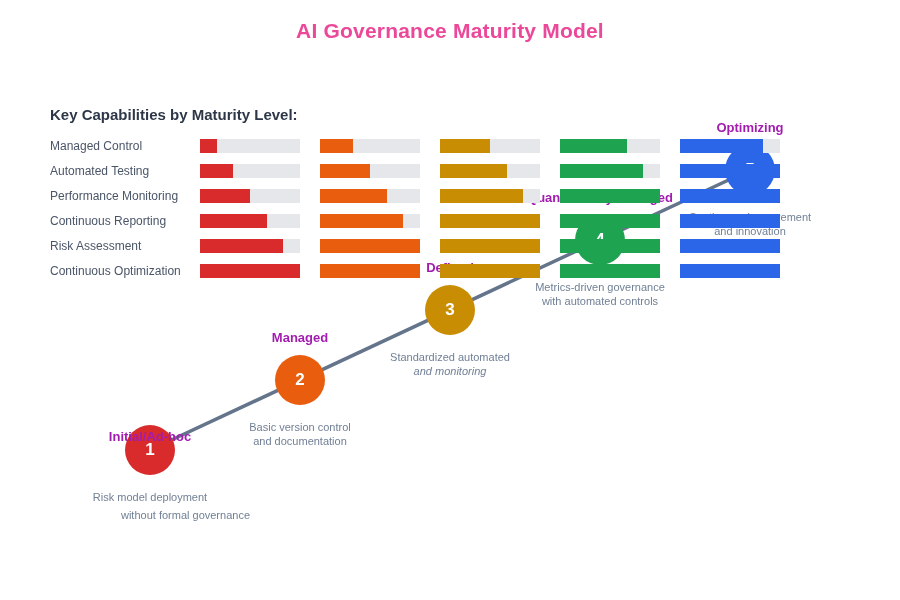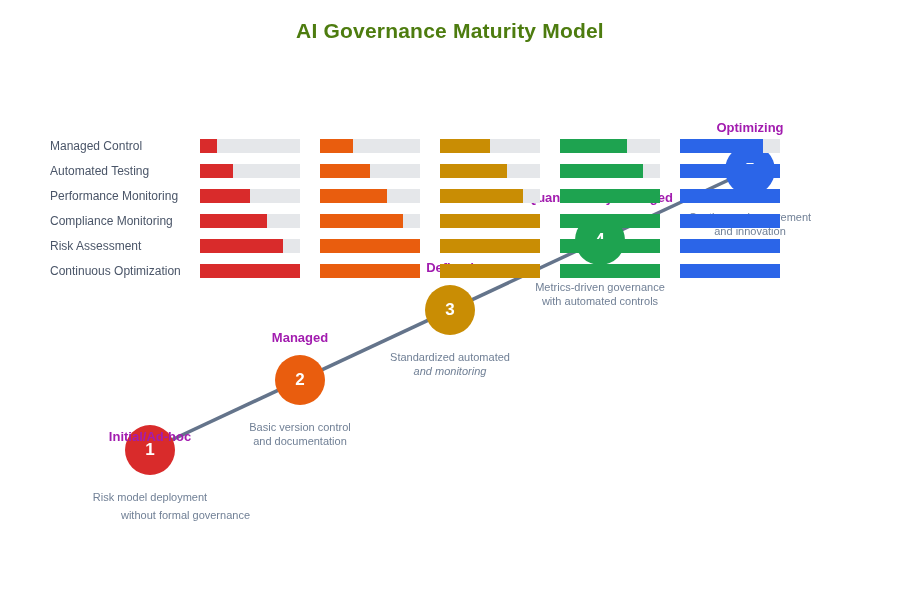--- a/index.html
+++ b/index.html
@@ -2,21 +2,21 @@
 <html><head>
 <meta charset="utf-8">
 <style>
   html,body{margin:0;padding:0;background:#ffffff;}
   #canvas{
     position:relative;width:900px;height:600px;background:#ffffff;overflow:hidden;
     font-family:"Liberation Sans","DejaVu Sans",sans-serif;
   }
   #page-title{
     position:absolute;top:19px;left:0;width:900px;margin:0;
-    text-align:center;font-size:21px;font-weight:bold;color:#4d7c0f;letter-spacing:.2px;
+    text-align:center;font-size:21px;font-weight:bold;color:#ec4899;letter-spacing:.2px;
   }
   #section-heading{
     position:absolute;top:106px;left:50px;
     font-size:15px;font-weight:bold;color:#2d3748;
   }
   #path-line{position:absolute;top:0;left:0;z-index:1;}
   .level-circle{
     position:absolute;width:50px;height:50px;border-radius:50%;z-index:2;
     display:flex;align-items:center;justify-content:center;
   }
@@ -35,20 +35,21 @@
     font-size:12px;color:#4a5568;white-space:nowrap;
   }
   .bar-track{position:absolute;width:100px;height:14px;}
   .bar-fill{position:absolute;left:0;top:0;height:14px;}
 </style>
 </head>
 <body>
 
 <div id="canvas">
   <h1 id="page-title">AI Governance Maturity Model</h1>
+  <div id="section-heading">Key Capabilities by Maturity Level:</div>
 
   <svg id="path-line" width="900" height="600">
     <line id="diag-line" x1="150" y1="450" x2="750" y2="170" stroke-width="3.5" stroke="#64748b"></line>
   </svg>
 
   <div id="roadmap">
       <div class="level-label" style="left: 40px; top: 400px; margin-top: 29px;">Initial/Ad-hoc</div>
       <div class="level-circle" style="left: 125px; top: 425px; background: rgb(217, 43, 43);">
         <span class="level-number">1</span>
       </div>
@@ -121,21 +122,21 @@
       </div>
       <div class="bar-track" style="left: 440px; top: 189px; background: rgb(229, 231, 234);">
         <div class="bar-fill" style="width: 83.3%; background: rgb(201, 141, 4);"></div>
       </div>
       <div class="bar-track" style="left: 560px; top: 189px; background: rgb(229, 231, 234);">
         <div class="bar-fill" style="width: 100%; background: rgb(30, 163, 80);"></div>
       </div>
       <div class="bar-track" style="left: 680px; top: 189px; background: rgb(229, 231, 234);">
         <div class="bar-fill" style="width: 100%; background: rgb(43, 101, 232);"></div>
       </div>
-      <div class="capability-label" style="top: 214px;">Compliance Monitoring</div>
+      <div class="capability-label" style="top: 214px;">Continuous Reporting</div>
       <div class="bar-track" style="left: 200px; top: 214px; background: rgb(229, 231, 234);">
         <div class="bar-fill" style="width: 66.7%; background: rgb(217, 43, 43);"></div>
       </div>
       <div class="bar-track" style="left: 320px; top: 214px; background: rgb(229, 231, 234);">
         <div class="bar-fill" style="width: 83.3%; background: rgb(233, 93, 14);"></div>
       </div>
       <div class="bar-track" style="left: 440px; top: 214px; background: rgb(229, 231, 234);">
         <div class="bar-fill" style="width: 100%; background: rgb(201, 141, 4);"></div>
       </div>
       <div class="bar-track" style="left: 560px; top: 214px; background: rgb(229, 231, 234);">

